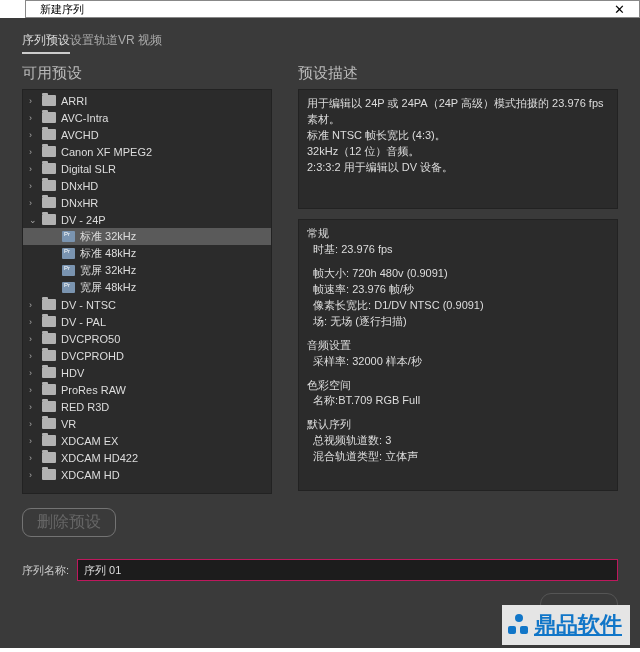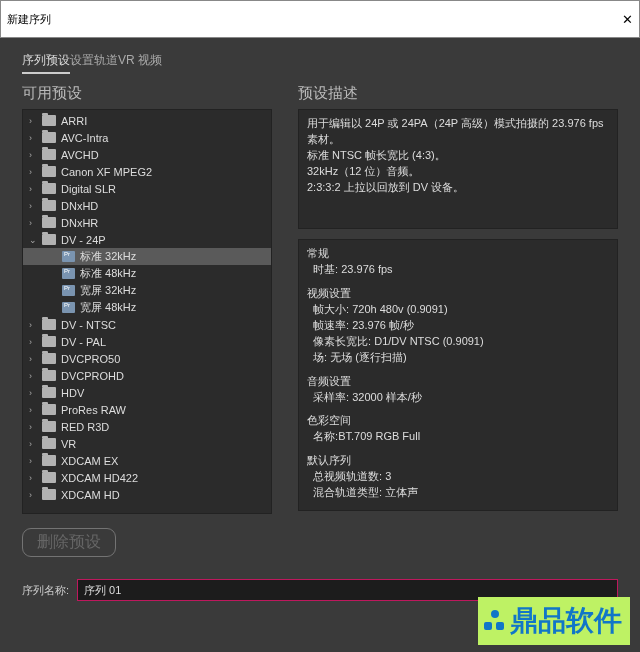--- a/index.html
+++ b/index.html
@@ -9,26 +9,27 @@
     background: #fff;
     width: 640px;
     height: 652px;
     overflow: hidden;
     position: relative;
   }
   .title-bar {
     background: #fff;
     color: #000;
     border: 1px solid #888;
-    height: 38px;
+    height: 18px;
     display: flex;
     align-items: center;
     justify-content: space-between;
-    padding: 0 6px;
+    padding: 0 14px;
     font-size: 11px;
+    margin-left: 25px;
   }
   .title-bar .close {
     font-size: 13px;
     cursor: default;
   }
   .dialog-body {
     background: #3a3a3a;
     color: #ccc;
     height: 630px;
     padding: 0;
@@ -152,24 +153,25 @@
     height: 22px;
   }
   .watermark {
     position: absolute;
     right: 10px;
     bottom: 7px;
     display: flex;
     align-items: center;
     gap: 4px;
     color: #1176c8;
-    font-size: 28px;
+    font-size: 22px;
     font-weight: bold;
-    background: #bef264;
+    background: #e5e5e5;
     padding: 5px 8px 5px 6px;
+    text-decoration: underline;
   }
   .wm-icon {
     width: 22px; height: 22px;
     position: relative;
   }
   .wm-icon span {
     position: absolute;
     background: #1176c8;
     border-radius: 2px;
   }
@@ -317,29 +319,28 @@
             <span class="tree-label">XDCAM HD</span>
           </div>
         </div>
     </div>
     <div class="right-col">
       <div class="section-label">预设描述</div>
       <div class="desc-box" id="desc">
           <div>用于编辑以 24P 或 24PA（24P 高级）模式拍摄的 23.976 fps 素材。</div>
           <div>标准 NTSC 帧长宽比 (4:3)。</div>
           <div>32kHz（12 位）音频。</div>
-          <div>2:3:3:2 上拉以回放到 DV 设备。</div>
+          <div>2:3:3:2 用于编辑以 DV 设备。</div>
         </div>
       <div class="detail-box" id="details">
           <div class="detail-group">
             <div>常规</div>
             <div class="detail-line">  时基: 23.976 fps</div>
           </div>
           <div class="detail-group">
-            <div>视频设置</div>
             <div class="detail-line">  帧大小: 720h 480v (0.9091)</div>
             <div class="detail-line">  帧速率: 23.976 帧/秒</div>
             <div class="detail-line">  像素长宽比: D1/DV NTSC (0.9091)</div>
             <div class="detail-line">  场: 无场 (逐行扫描)</div>
           </div>
           <div class="detail-group">
             <div>音频设置</div>
             <div class="detail-line">  采样率: 32000 样本/秒</div>
           </div>
           <div class="detail-group">

